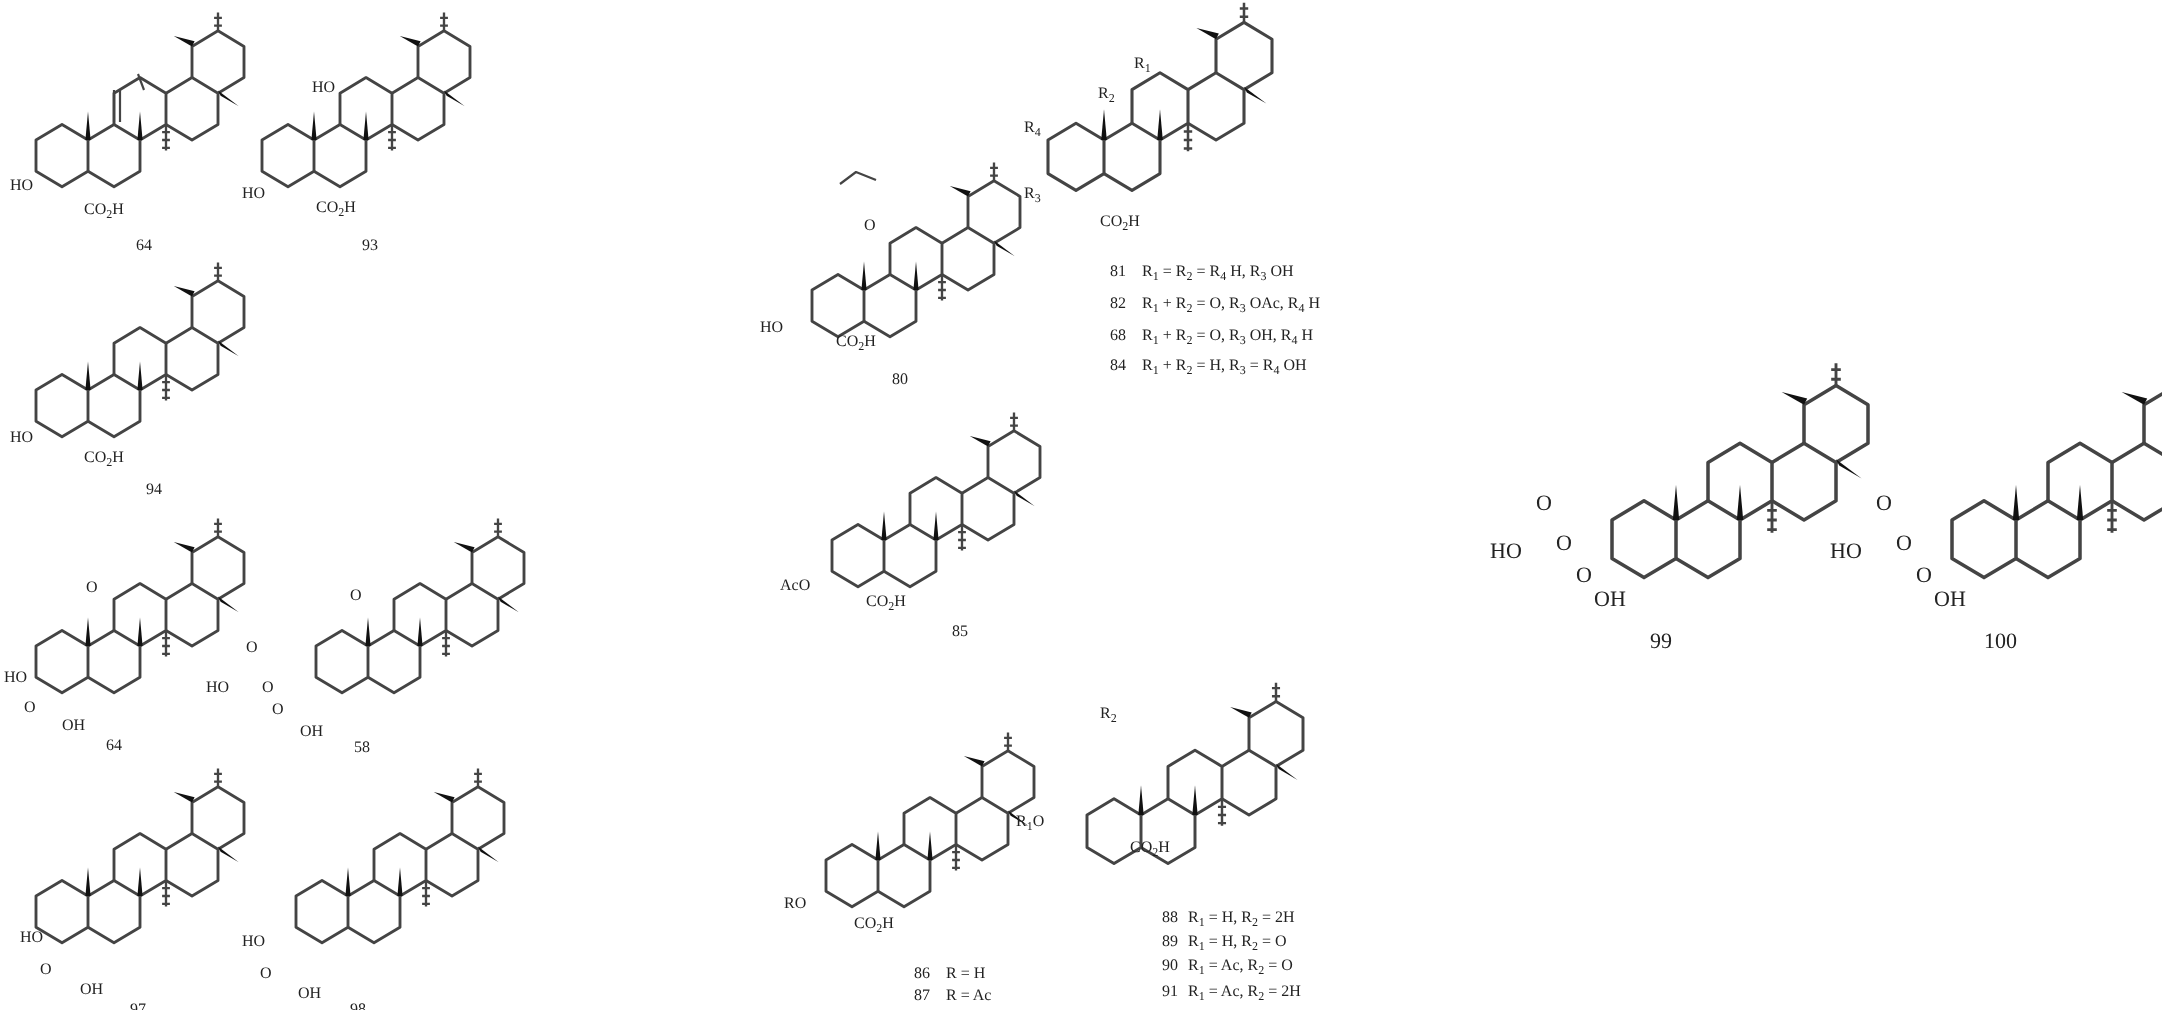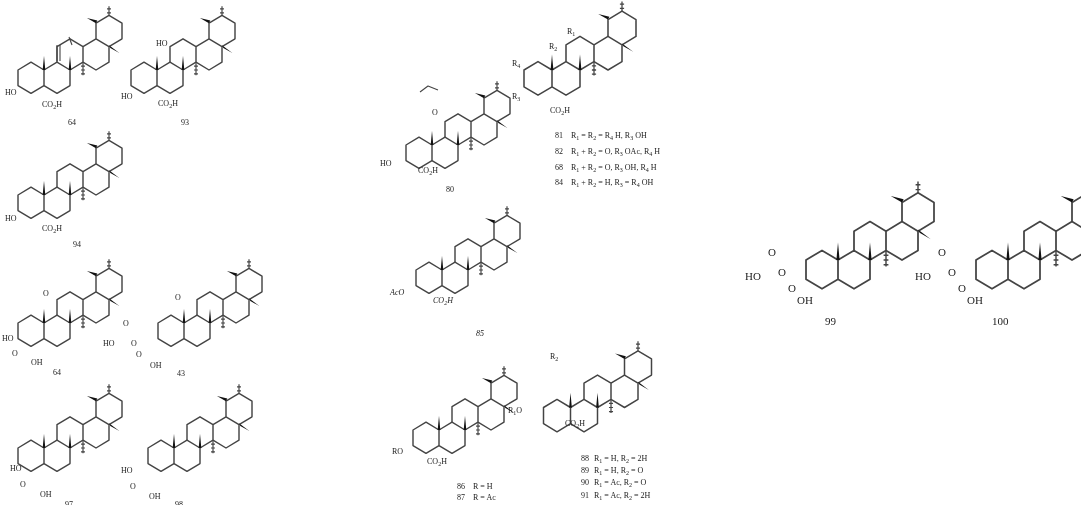--- a/index.html
+++ b/index.html
@@ -100,21 +100,21 @@
     <g transform="translate(5,0) scale(1.3)">
         <use href="#skel"></use>
       </g>
   </svg>
   <span class="atom" style="left:35px;top:36px;">O</span>
   <span class="atom" style="left:-17px;top:62px;">O</span>
   <span class="atom" style="left:-37px;top:82px;">HO</span>
   <span class="atom" style="left:-9px;top:82px;">O</span>
   <span class="atom" style="left:-4px;top:93px;">O</span>
   <span class="atom" style="left:10px;top:104px;">OH</span>
-  <span class="cid" style="left:37px;top:111px;">43</span>
+  <span class="cid" style="left:37px;top:111px;">58</span>
 </div>
 
 <div class="mol" style="left:5px;top:383px;width:130px;height:122px;">
   <svg width="130" height="122" viewBox="0 0 130 122">
     <g transform="scale(1.3)">
         <use href="#skel"></use>
       </g>
   </svg>
   <span class="atom" style="left:5px;top:82px;">HO</span>
   <span class="atom" style="left:15px;top:98px;">O</span>
@@ -160,29 +160,29 @@
   <span class="atom" style="left:45px;top:107px;">CO<sub>2</sub>H</span>
 </div>
 
 <div class="legend" style="left:523px;top:132px;">
   <div style="height:16px"><span class="num">81</span><span>R<sub>1</sub> = R<sub>2</sub> = R<sub>4</sub> H, R<sub>3</sub> OH</span></div>
   <div style="height:16px"><span class="num">82</span><span>R<sub>1</sub> + R<sub>2</sub> = O, R<sub>3</sub> OAc, R<sub>4</sub> H</span></div>
   <div style="height:15px"><span class="num">68</span><span>R<sub>1</sub> + R<sub>2</sub> = O, R<sub>3</sub> OH, R<sub>4</sub> H</span></div>
   <div style="height:15px"><span class="num">84</span><span>R<sub>1</sub> + R<sub>2</sub> = H, R<sub>3</sub> = R<sub>4</sub> OH</span></div>
 </div>
 
-<div class="mol" style="left:393px;top:205px;width:130px;height:120px;font-style:italic;">
+<div class="mol" style="left:393px;top:205px;width:130px;height:120px;">
   <svg width="130" height="120" viewBox="0 0 130 120">
     <g transform="translate(10,0) scale(1.3)">
         <use href="#skel"></use>
       </g>
   </svg>
   <span class="atom" style="left:-3px;top:84px;">AcO</span>
   <span class="atom" style="left:40px;top:92px;">CO<sub>2</sub>H</span>
-  <span class="cid" style="left:55px;top:124px;padding-left:28px;">85</span>
+  <span class="cid" style="left:55px;top:106px;padding-left:28px;">85</span>
 </div>
 
 <div class="mol" style="left:395px;top:365px;width:130px;height:110px;">
   <svg width="130" height="110" viewBox="0 0 130 110">
     <g transform="translate(5,0) scale(1.3)">
         <use href="#skel"></use>
       </g>
   </svg>
   <span class="atom" style="left:-3px;top:83px;">RO</span>
   <span class="atom" style="left:32px;top:93px;">CO<sub>2</sub>H</span>

